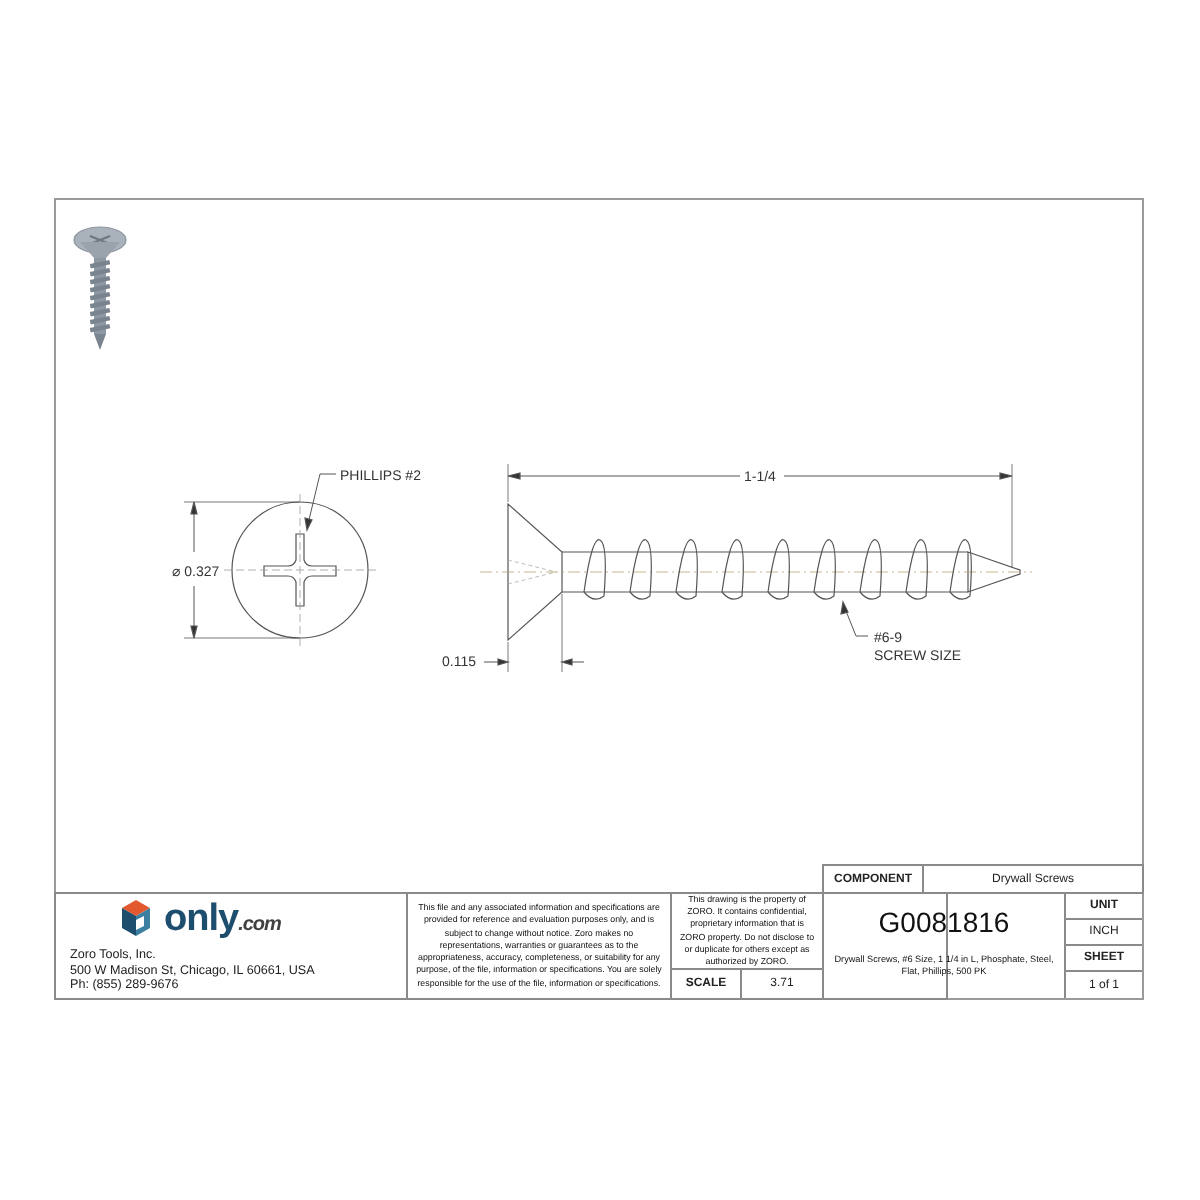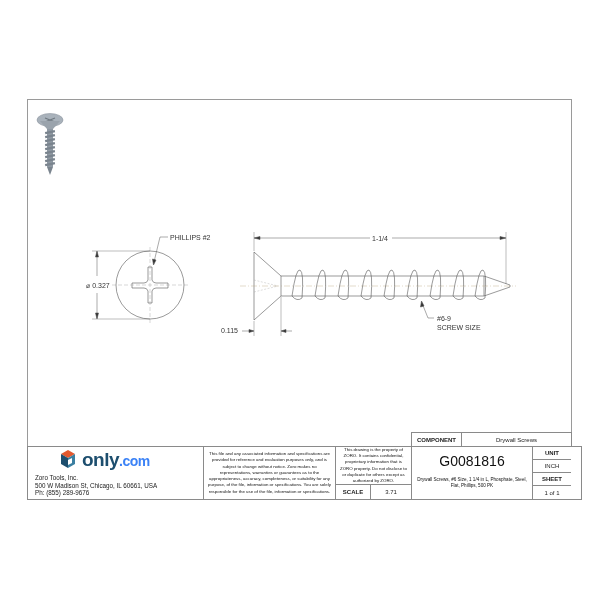--- a/index.html
+++ b/index.html
@@ -7,21 +7,21 @@
   .frame { position:absolute; left:27px; top:99px; width:545px; height:401px; border:1px solid #9a9a9a; box-sizing:border-box; }
   svg.drawing { position:absolute; left:0; top:0; width:600px; height:600px; }
   .dim-text { font-family:"Liberation Sans", sans-serif; font-size:7px; fill:#333; }
   .tb { position:absolute; border:1px solid #8a8a8a; box-sizing:border-box; background:#fff; }
   .cell { position:absolute; box-sizing:border-box; border-color:#8a8a8a; border-style:solid; border-width:0; display:flex; align-items:center; justify-content:center; text-align:center; }
   .small { font-size:4.4px; line-height:6.2px; color:#111; }
   .lbl { font-size:6px; font-weight:bold; color:#222; }
   .val { font-size:6px; color:#222; }
   .logo { position:absolute; left:58px; top:449px; display:flex; align-items:center; gap:4px; }
   .logo-word { font-size:19px; font-weight:bold; color:#1d4e6e; letter-spacing:-0.5px; line-height:1; }
-  .logo-word .com { font-size:14px; color:#3b82f6; font-weight:bold; }
+  .logo-word .com { font-size:10px; color:#404040; font-weight:bold;font-style:italic; }
   .addr { position:absolute; left:35px; top:474px; font-size:6.3px; line-height:7.6px; color:#222; }
   .partno { font-size:14px; color:#111; }
 </style>
 </head>
 <body>
 
 <div class="frame"></div>
 
 <svg class="drawing" viewBox="0 0 600 600">
 
@@ -104,21 +104,21 @@
   <text class="dim-text" x="221" y="333">0.115</text>
   <text class="dim-text" x="437" y="321">#6-9</text>
   <text class="dim-text" x="437" y="330">SCREW SIZE</text>
 </svg>
 
 <div class="tb" style="left:411px; top:432px; width:161px; height:15px;">
   <div class="cell lbl" style="left:0; top:0; width:50px; height:13px; border-right-width:1px;">COMPONENT</div>
   <div class="cell val" style="left:50px; top:0; width:109px; height:13px;">Drywall Screws</div>
 </div>
 
-<div class="tb" style="left:27px; top:446px; width:555px; height:54px;">
+<div class="tb" style="left:27px; top:446px; width:447px; height:54px;">
   <div class="cell" style="left:0; top:0; width:176px; height:52px; border-right-width:1px;"></div>
   <div class="cell small" style="left:176px; top:0; width:132px; height:52px; border-right-width:1px; padding:2px 4px;">This file and any associated information and specifications are provided for reference and evaluation purposes only, and is subject to change without notice. Zoro makes no representations, warranties or guarantees as to the appropriateness, accuracy, completeness, or suitability for any purpose, of the file, information or specifications. You are solely responsible for the use of the file, information or specifications.</div>
   <div class="cell small" style="left:308px; top:0; width:76px; height:38px; border-right-width:1px; border-bottom-width:1px; padding:2px 3px;">This drawing is the property of ZORO. It contains confidential, proprietary information that is ZORO property. Do not disclose to or duplicate for others except as authorized by ZORO.</div>
   <div class="cell lbl" style="left:308px; top:38px; width:35px; height:14px; border-right-width:1px;">SCALE</div>
   <div class="cell val" style="left:343px; top:38px; width:41px; height:14px; border-right-width:1px;">3.71</div>
   <div class="cell partno" style="left:384px; top:2px; width:120px; height:24px;">G0081816</div>
   <div class="cell small" style="left:384px; top:26px; width:120px; height:20px; font-size:4.6px; padding:0 4px;">Drywall Screws, #6 Size, 1 1/4 in L, Phosphate, Steel, Flat, Phillips, 500 PK</div>
   <div class="cell lbl" style="left:504px; top:0; width:39px; height:13px; border-left-width:1px; border-bottom-width:1px;">UNIT</div>
   <div class="cell val" style="left:504px; top:13px; width:39px; height:13px; border-left-width:1px; border-bottom-width:1px;">INCH</div>
   <div class="cell lbl" style="left:504px; top:26px; width:39px; height:13px; border-left-width:1px; border-bottom-width:1px;">SHEET</div>

